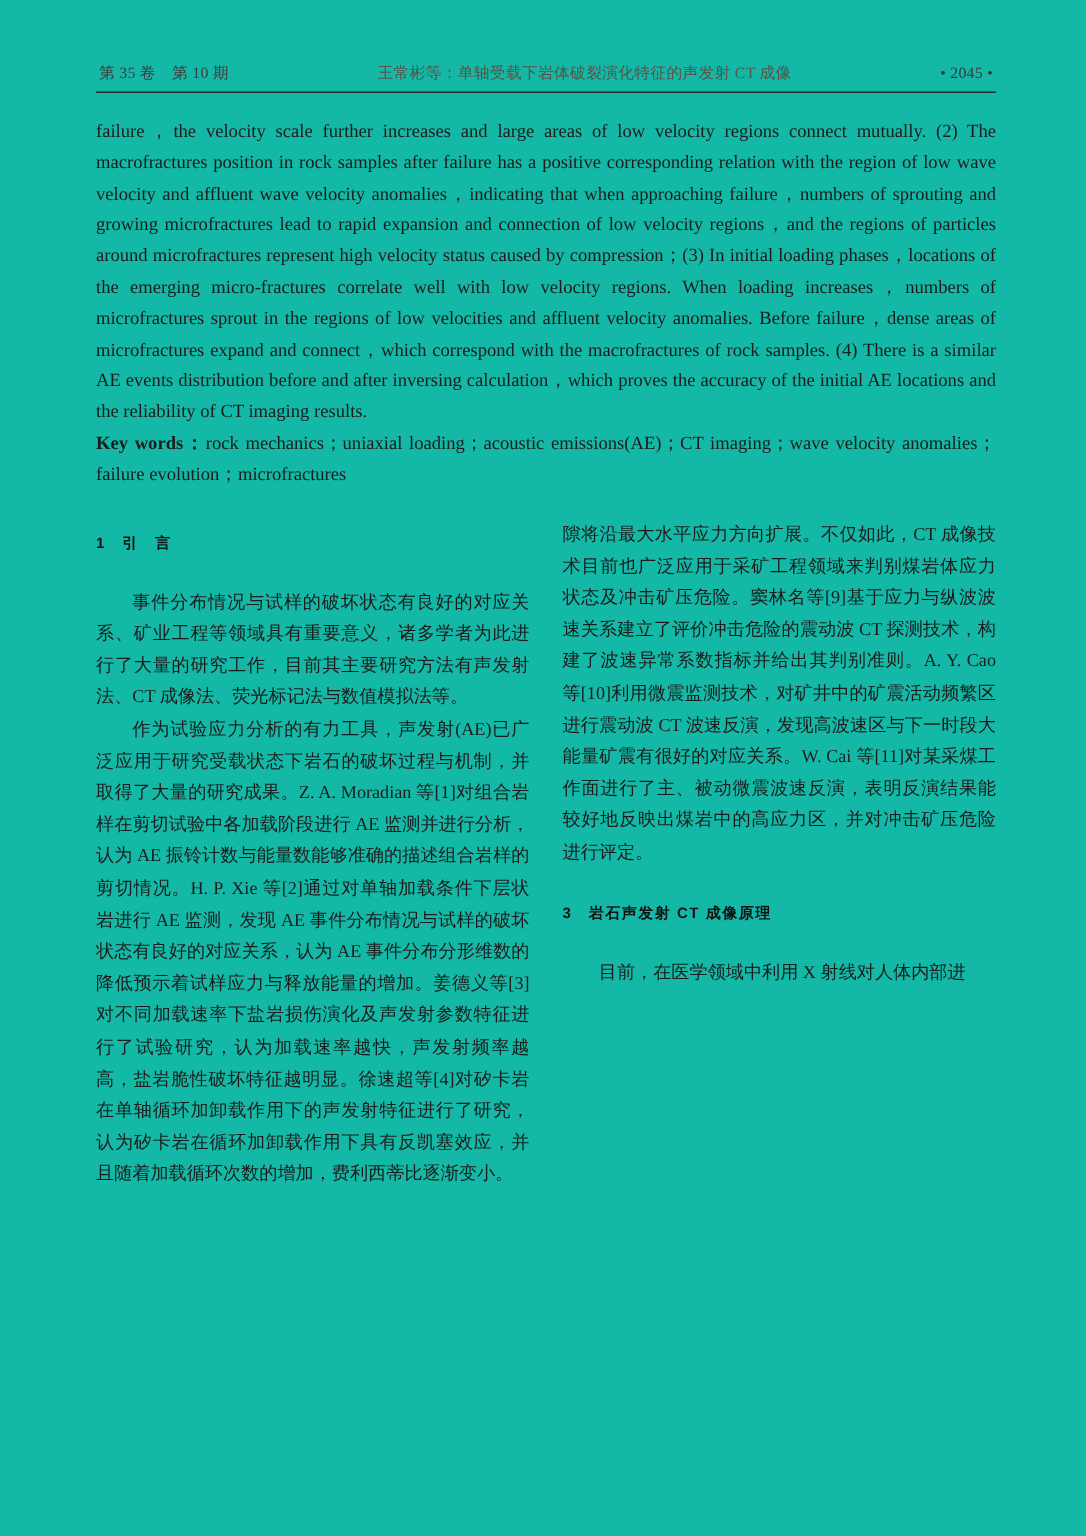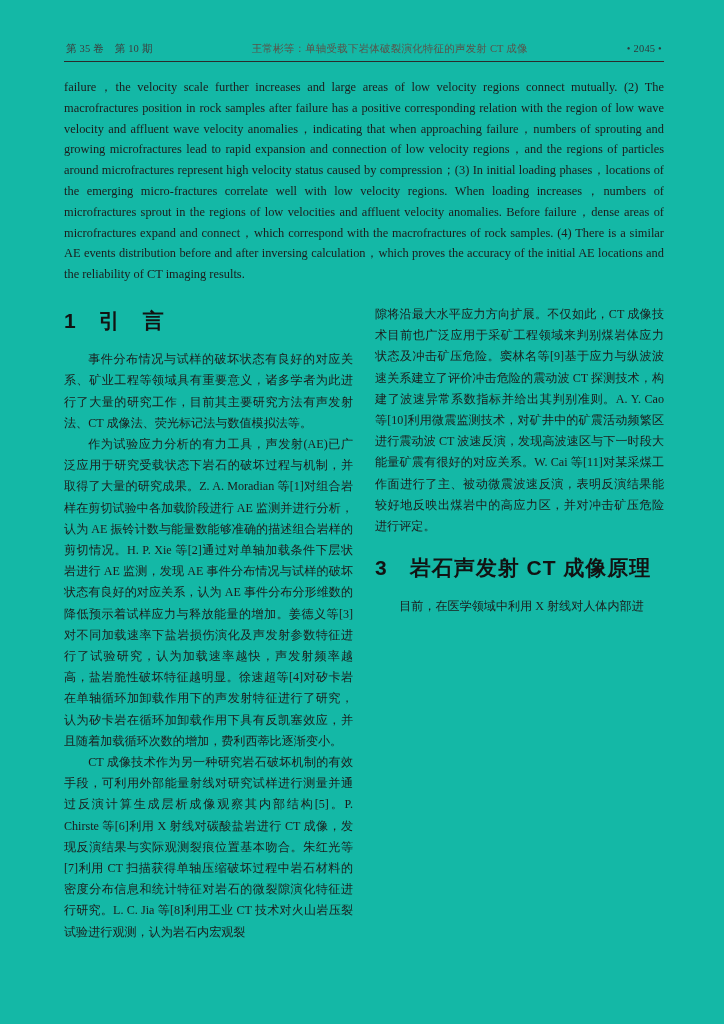--- a/index.html
+++ b/index.html
@@ -44,21 +44,21 @@
     margin-top: 19px;
   }
   .col {
     width: 289px;
     font-size: 12.1px;
     line-height: 21.2px;
     text-align: justify;
   }
   .section-heading {
     font-family: "Liberation Sans", "DejaVu Sans", sans-serif;
-    font-size: 21px;
+    font-size: 10px;
     font-weight: 700;
     color: #121212;
     letter-spacing: 1px;
   }
   .section-heading.first { margin: 6px 0 18px 0; }
   .section-heading.second { margin: 20px 0 18px 0; }
   .body-par { text-align: justify; }
   .body-par.indent { text-indent: 2em; }
 </style>
 </head>
@@ -69,29 +69,29 @@
   <header class="page-header">
     <span class="journal-issue">第 35 卷　第 10 期</span>
     <span class="running-title">王常彬等：单轴受载下岩体破裂演化特征的声发射 CT 成像</span>
     <span class="page-number">• 2045 •</span>
   </header>
 
   <hr class="header-rule">
 
   <section class="abstract-block">
     <p class="abstract-text">failure，the velocity scale further increases and large areas of low velocity regions connect mutually. (2) The macrofractures position in rock samples after failure has a positive corresponding relation with the region of low wave velocity and affluent wave velocity anomalies，indicating that when approaching failure，numbers of sprouting and growing microfractures lead to rapid expansion and connection of low velocity regions，and the regions of particles around microfractures represent high velocity status caused by compression；(3) In initial loading phases，locations of the emerging micro-fractures correlate well with low velocity regions. When loading increases，numbers of microfractures sprout in the regions of low velocities and affluent velocity anomalies. Before failure，dense areas of microfractures expand and connect，which correspond with the macrofractures of rock samples. (4) There is a similar AE events distribution before and after inversing calculation，which proves the accuracy of the initial AE locations and the reliability of CT imaging results.</p>
+    <p class="keywords-par"><span class="kw-label">Key words：</span><span class="kw-text">rock mechanics；uniaxial loading；acoustic emissions(AE)；CT imaging；wave velocity anomalies；failure evolution；microfractures</span></p>
   </section>
 
   <main class="columns">
 
     <div class="col col-left">
       <h2 class="section-heading first">1　引　言</h2>
       <p class="body-par indent">事件分布情况与试样的破坏状态有良好的对应关系、矿业工程等领域具有重要意义，诸多学者为此进行了大量的研究工作，目前其主要研究方法有声发射法、CT 成像法、荧光标记法与数值模拟法等。</p>
       <p class="body-par indent">作为试验应力分析的有力工具，声发射(AE)已广泛应用于研究受载状态下岩石的破坏过程与机制，并取得了大量的研究成果。Z. A. Moradian 等[1]对组合岩样在剪切试验中各加载阶段进行 AE 监测并进行分析，认为 AE 振铃计数与能量数能够准确的描述组合岩样的剪切情况。H. P. Xie 等[2]通过对单轴加载条件下层状岩进行 AE 监测，发现 AE 事件分布情况与试样的破坏状态有良好的对应关系，认为 AE 事件分布分形维数的降低预示着试样应力与释放能量的增加。姜德义等[3]对不同加载速率下盐岩损伤演化及声发射参数特征进行了试验研究，认为加载速率越快，声发射频率越高，盐岩脆性破坏特征越明显。徐速超等[4]对矽卡岩在单轴循环加卸载作用下的声发射特征进行了研究，认为矽卡岩在循环加卸载作用下具有反凯塞效应，并且随着加载循环次数的增加，费利西蒂比逐渐变小。</p>
-      <p class="body-par indent">CT 成像技术作为另一种研究岩石破坏机制的有效手段，可利用外部能量射线对研究试样进行测量并通过反演计算生成层析成像观察其内部结构[5]。P. Chirste 等[6]利用 X 射线对碳酸盐岩进行 CT 成像，发现反演结果与实际观测裂痕位置基本吻合。朱红光等[7]利用 CT 扫描获得单轴压缩破坏过程中岩石材料的密度分布信息和统计特征对岩石的微裂隙演化特征进行研究。L. C. Jia 等[8]利用工业 CT 技术对火山岩压裂试验进行观测，认为岩石内宏观裂</p>
     </div>
 
     <div class="col col-right">
       <p class="body-par">隙将沿最大水平应力方向扩展。不仅如此，CT 成像技术目前也广泛应用于采矿工程领域来判别煤岩体应力状态及冲击矿压危险。窦林名等[9]基于应力与纵波波速关系建立了评价冲击危险的震动波 CT 探测技术，构建了波速异常系数指标并给出其判别准则。A. Y. Cao 等[10]利用微震监测技术，对矿井中的矿震活动频繁区进行震动波 CT 波速反演，发现高波速区与下一时段大能量矿震有很好的对应关系。W. Cai 等[11]对某采煤工作面进行了主、被动微震波速反演，表明反演结果能较好地反映出煤岩中的高应力区，并对冲击矿压危险进行评定。</p>
       <h2 class="section-heading second">3　岩石声发射 CT 成像原理</h2>
       <p class="body-par indent">目前，在医学领域中利用 X 射线对人体内部进</p>
     </div>
 
   </main>
 

